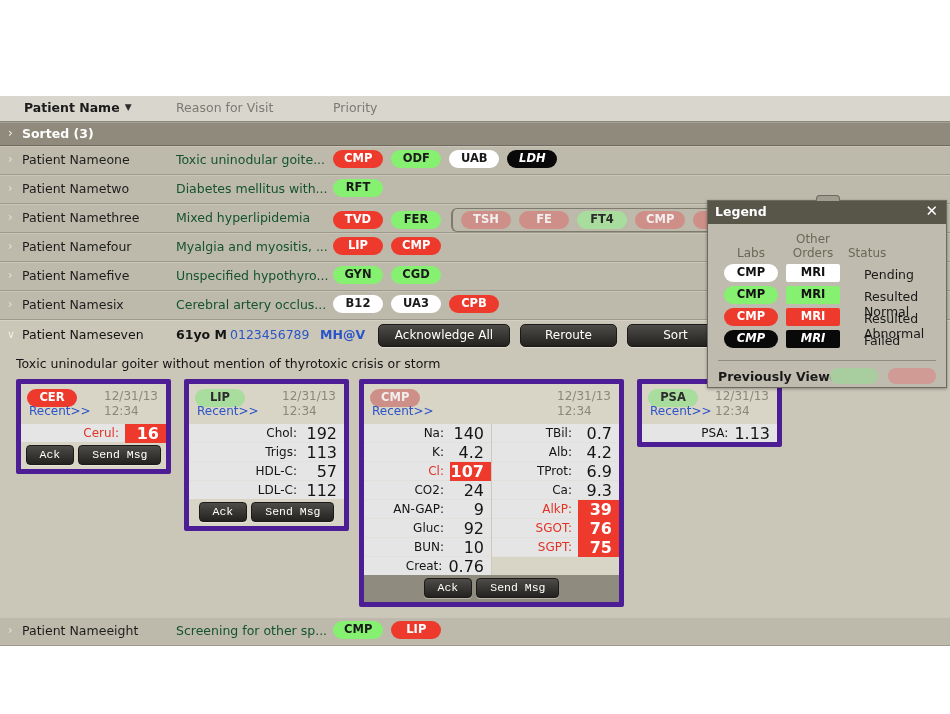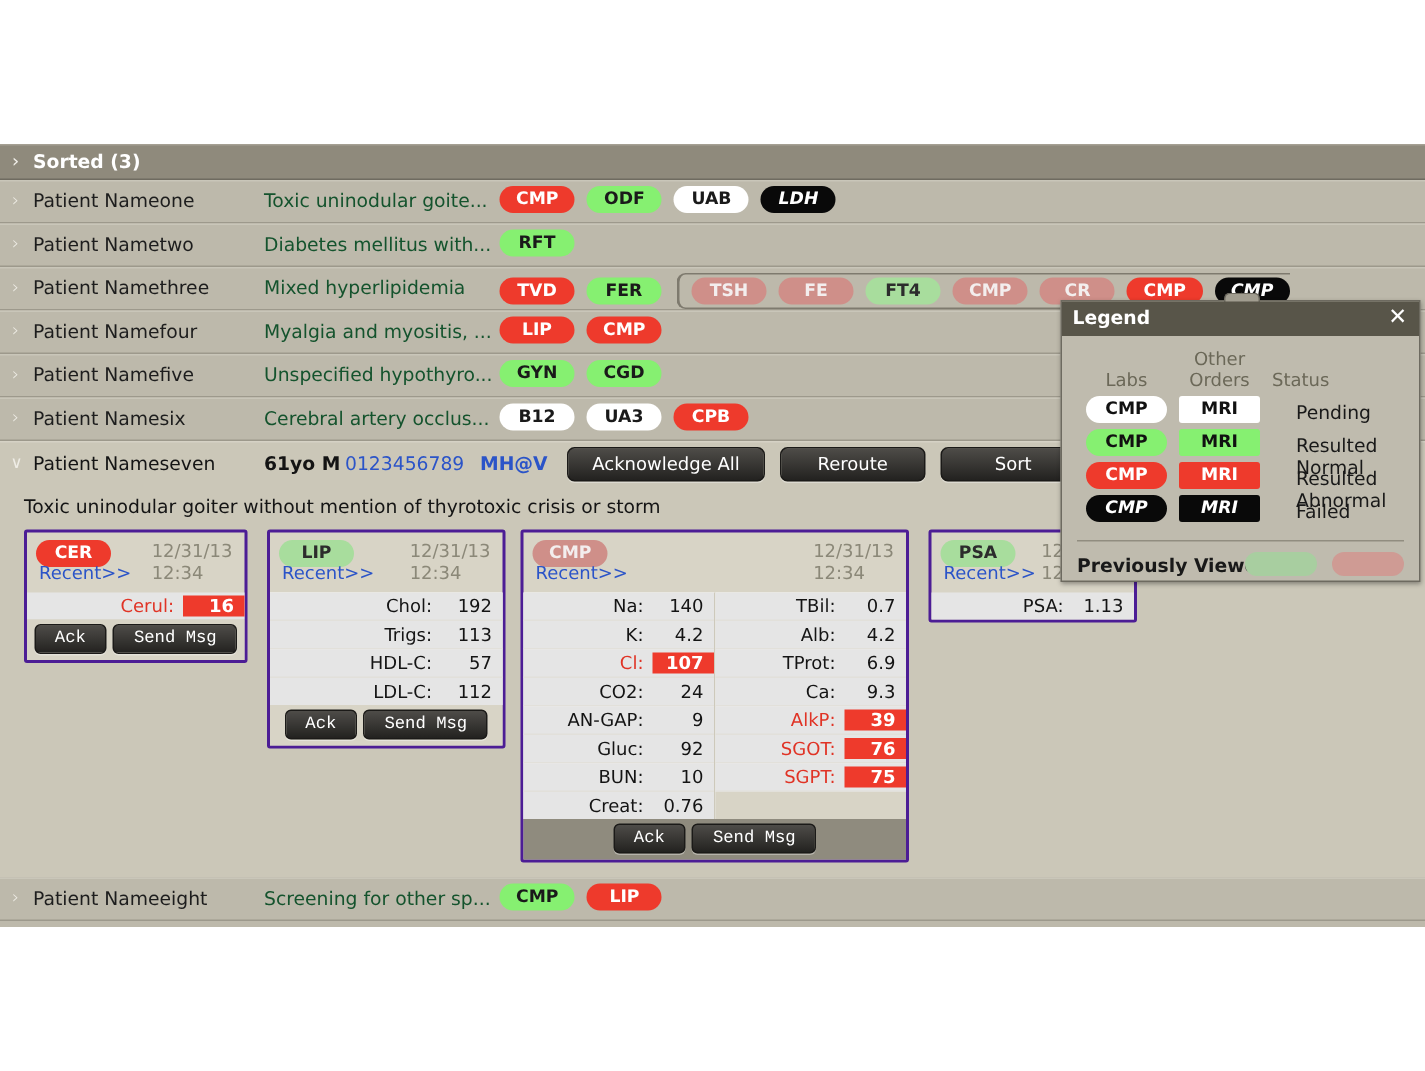--- a/index.html
+++ b/index.html
@@ -81,36 +81,36 @@
   .exp-head .btnbar .btn.w1{width:130px;padding-left:0;padding-right:0;}
   .exp-head .btnbar .btn.w2{width:95px;padding-left:0;padding-right:0;}
   .exp-head .btnbar .btn.w3{width:95px;padding-left:0;padding-right:0;}
 
   .exp-body{background:#cbc7b8;padding:0 0 10px 0;position:relative;}
   .diag{padding:6px 0 8px 16px;font-size:12.5px;color:#141414;}
 
   .cards{display:flex;align-items:flex-start;gap:0;padding-left:16px;position:relative;}
 
   
-  .card{position:relative;background:#d8d4c6;border:2px solid #4c1d95;border-radius:2px;}
+  .card{position:relative;background:#d8d4c6;border:5px solid #4c1d95;border-radius:2px;}
   .card.w-cer{width:145px;margin-right:13px;}
   .card.w-lip{width:155px;margin-right:10px;}
   .card.w-cmp{width:255px;margin-right:13px;}
   .card.w-psa{width:135px;}
 
   .card-top{position:relative;height:40px;}
   .card-top .tag{position:absolute;left:6px;top:5px;}
   .card-top .dt{position:absolute;right:8px;top:5px;font-size:12px;color:#8b8878;line-height:15px;}
   .card-top .recent{position:absolute;left:8px;top:20px;font-size:12px;color:#2b54c8;}
 
   .rows{background:#ffffff;}
   .lrow{display:flex;justify-content:flex-end;align-items:center;height:18px;border-bottom:1px solid #e2e0da;background:#e5e5e5;}
   .lrow:last-child{border-bottom:none;}
   .lrow .lbl{font-size:12px;color:#141414;text-align:right;padding-right:6px;}
-  .lrow .val{font-size:12px;color:#141414;text-align:right;padding-right:7px;min-width:34px;}
+  .lrow .val{font-size:16px;color:#141414;text-align:right;padding-right:7px;min-width:34px;}
   .lrow.hi .lbl{color:#e03325;}
   .lrow.hi .val{background:#ee3a2c;color:#ffffff;font-weight:bold;}
 
   .two-col{display:flex;background:#ffffff;}
   .two-col .colm{flex:1;border-right:1px solid #cdc9bb;}
   .two-col .colm:last-child{border-right:none;}
   .colm .lrow.blank{background:#d8d4c6;border-bottom:none;}
 
   .card-foot{background:#8f8b7e;padding:3px 0 4px;text-align:center;font-family:Liberation Mono, monospace;}
   .card-foot.plain{background:#d8d4c6;}
@@ -153,20 +153,25 @@
   .pv-line .pvlbl{position:absolute;left:10px;top:3px;font-size:12.5px;font-weight:bold;color:#191919;}
   .pv-line .sw{position:absolute;top:2px;width:48px;height:16px;border-radius:8px;}
   .pv-line .sw1{left:122px;background:#a8ceA0;}
   .pv-line .sw2{left:180px;background:#cf9b94;}
 </style>
 </head>
 <body>
 
 <div id="app">
 
+  <div class="col-header">
+    <div class="col c-name"><span>Patient Name</span><span class="sort-caret">▼</span></div>
+    <div class="col c-reason">Reason for Visit</div>
+    <div class="col c-priority">Priority</div>
+  </div>
 
   <div class="group-row">
     <span class="chev">›</span>
     <span class="glabel">Sorted (3)</span>
   </div>
 
   <div id="rowlist">
       <div class="prow">
         <span class="chev">›</span>
         <span class="pname">Patient Nameone</span>

